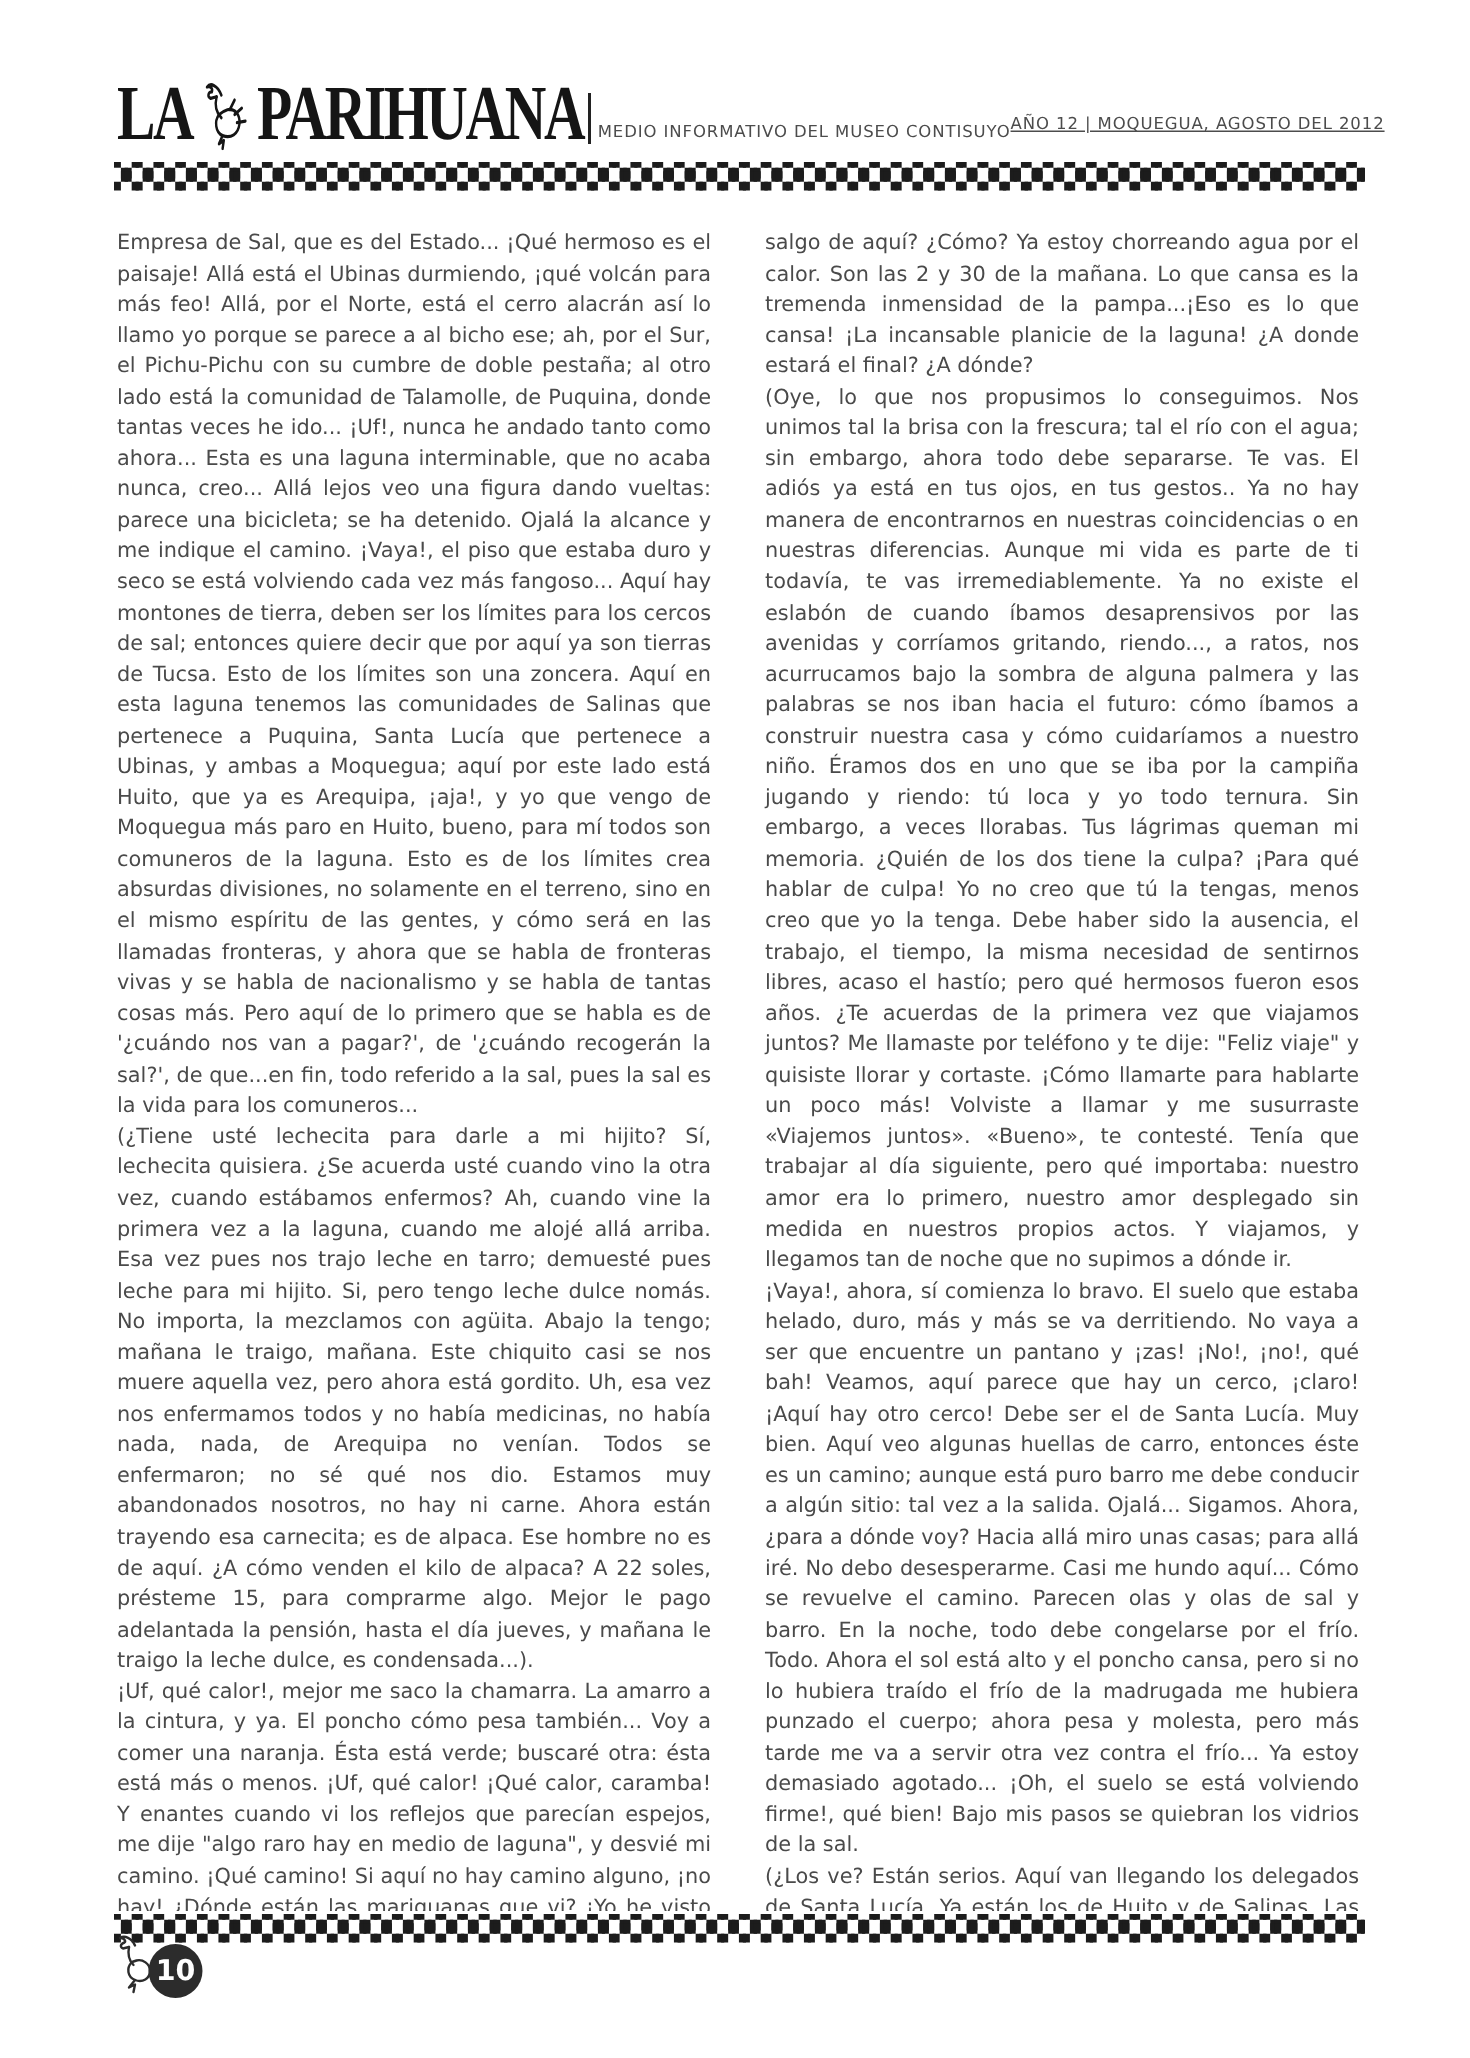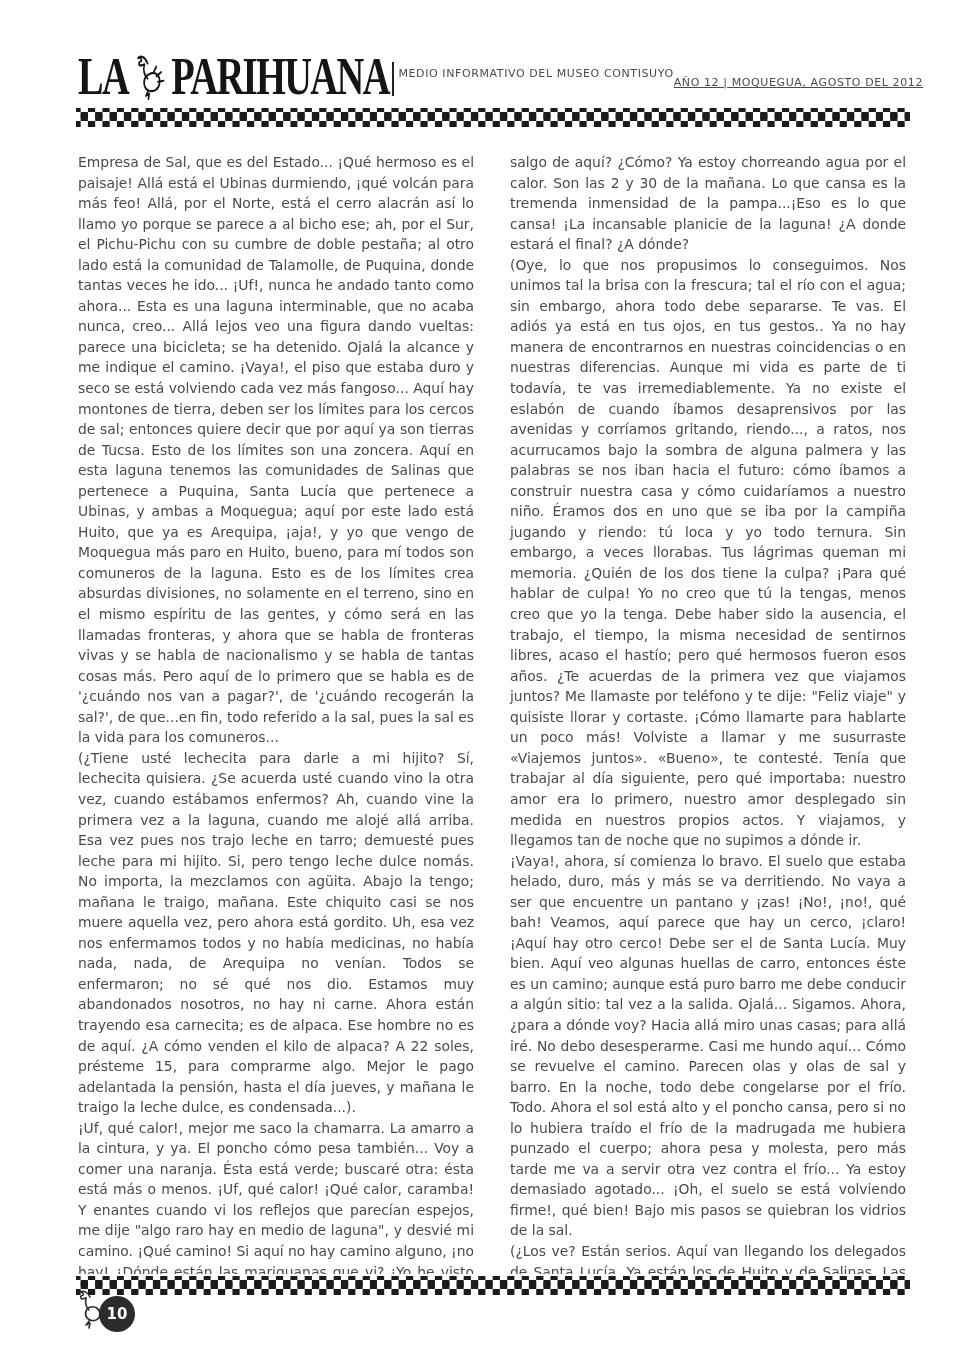--- a/index.html
+++ b/index.html
@@ -49,21 +49,21 @@
     width: 2px;
     height: 34px;
     background: #222222;
     margin-left: -78px; 
     margin-bottom: 2px;
   }
   .masthead-subtitle {
     font-size: 11px;
     letter-spacing: 0.6px;
     color: #4c4c4c;
-    margin-bottom: 18px;
+    margin-bottom: 4px;
     white-space: nowrap;
   }
   .issue-info {
     font-size: 11px;
     letter-spacing: 0.6px;
     color: #4c4c4c;
     margin-bottom: 9px;
     white-space: nowrap;
     text-decoration: underline;
   }
@@ -113,21 +113,21 @@
     left: 99px;
     top: 1296px;
     width: 36px;
     height: 36px;
     border-radius: 50%;
     background: #2c2c2c;
     color: #ffffff;
     display: flex;
     align-items: center;
     justify-content: center;
-    font-size: 15px;
+    font-size: 19px;
     font-weight: bold;
     font-family: "DejaVu Sans", sans-serif;
   }
   .footer-bird {
     position: absolute;
     left: 76px;
     top: 1288px;
   }
   .bird-svg { display: block; }
 </style>

